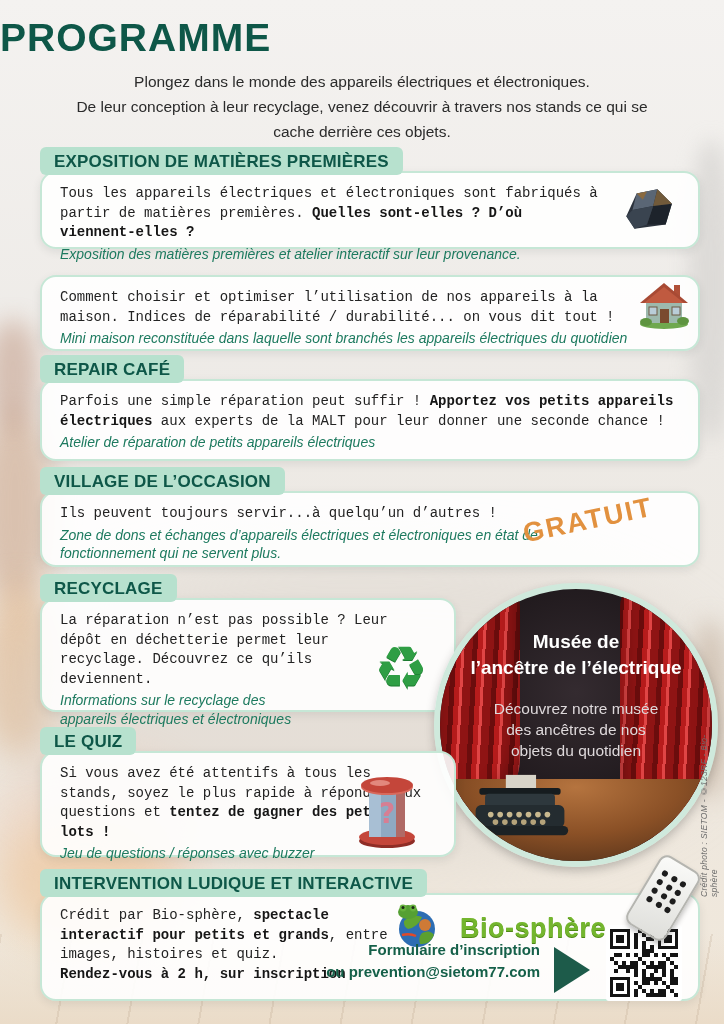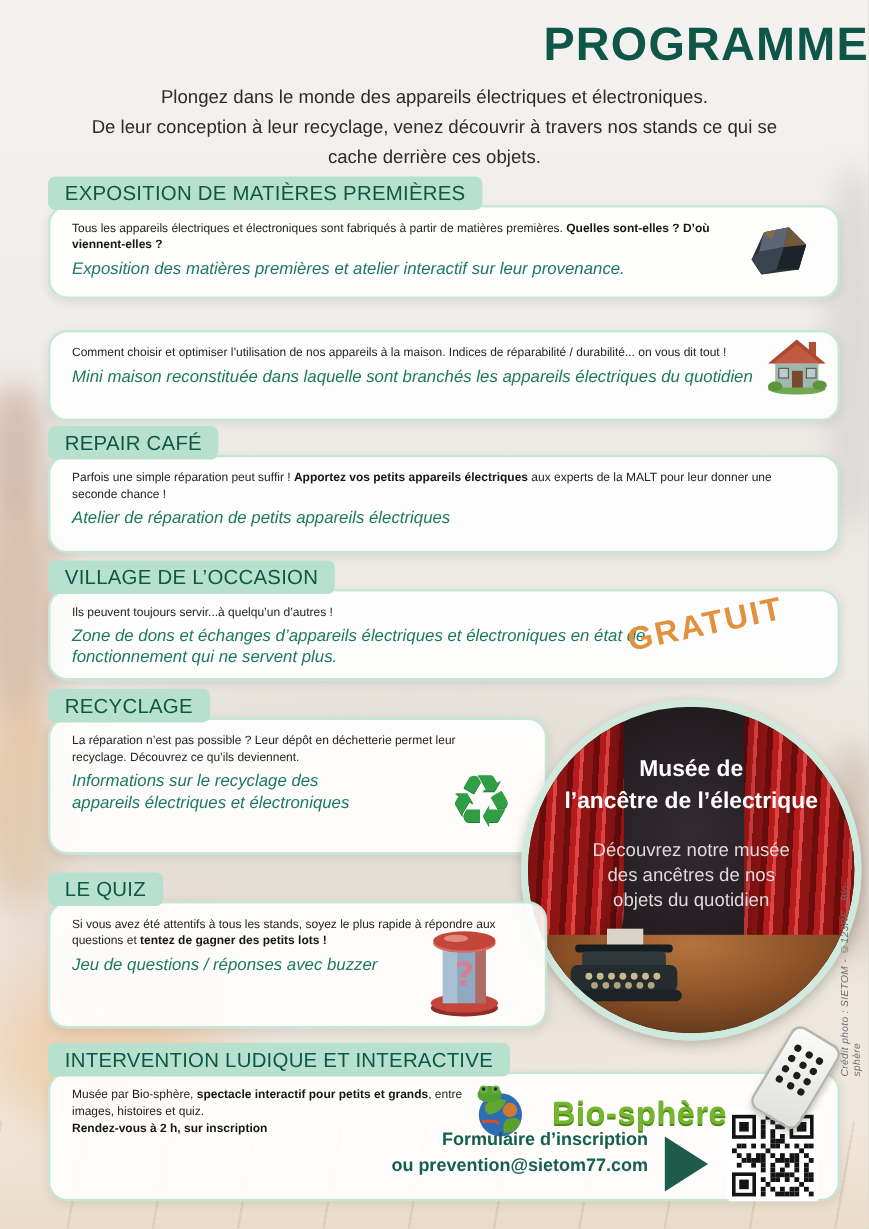--- a/index.html
+++ b/index.html
@@ -21,42 +21,42 @@
   .b7 { left:0px; top:820px; width:170px; height:130px; background:#eec189; filter:blur(22px); opacity:.4; }
   .b8 { left:692px; top:620px; width:36px; height:180px; background:#b9a28c; filter:blur(12px); opacity:.5; }
   .floor {
     position:absolute; left:0; bottom:0; width:724px; height:90px;
     background:
       repeating-linear-gradient(100deg, rgba(170,145,118,.18) 0 2px, transparent 2px 70px),
       linear-gradient(180deg, rgba(238,227,210,.0), rgba(233,217,196,.8));
   }
   
   .title {
-    position:absolute; top:16px; left:0; width:724px; text-align:right;
+    position:absolute; top:16px; left:0; width:724px; text-align:left;
     font-size:39px; font-weight:700; letter-spacing:1px; color:#0e5748;
   }
   .intro {
     position:absolute; top:70px; left:62px; width:600px; text-align:center;
     font-size:15.5px; line-height:1.6; color:#2b2b2b; white-space:pre-line;
   }
   
   .chip {
     position:absolute; left:40px; z-index:3; display:inline-block;
-    background:#b7e1ce; color:#0e5748; font-weight:400; font-size:17px;
+    background:#b7e1ce; color:#0e5748; font-weight:700; font-size:17px;
     padding:6px 14px 5px; border-radius:6px; letter-spacing:.2px; line-height:1;
   }
   .card {
     position:absolute; left:40px; z-index:2;
     background:rgba(255,255,255,.9); border:2px solid #c6e7d6; border-radius:16px;
     box-shadow:0 3px 8px rgba(50,60,55,.10);
     padding:11px 18px;
   }
   .wide { width:660px; }
   .narrow { width:416px; }
-  .body { font-size:10px; color:#232323; line-height:1.4; }
+  .body { font-size:14px; color:#232323; line-height:1.4;font-family:Liberation Mono, monospace; }
   .body strong { color:#161616; }
   .note { font-size:14px; font-style:italic; color:#1d7a5f; line-height:1.32; margin-top:2px; }
   
   .chip-expo { top:147px; } .card-expo { top:171px; height:78px; padding-right:96px; }
   .chip-maison { top:251px; } .card-maison { top:275px; height:76px; }
   .card-maison .body, .card-maison .note { max-width:600px; }
   .chip-repair { top:355px; } .card-repair { top:379px; height:82px; }
   .chip-village { top:467px; } .card-village { top:491px; height:76px; }
   .card-village .body,.card-village .note { max-width:490px; }
   .chip-recyclage { top:574px; } .card-recyclage { top:598px; height:114px; }
@@ -250,21 +250,21 @@
         <ellipse cx="31" cy="10" rx="26" ry="8" fill="#c4463a"></ellipse>
         <ellipse cx="24" cy="8" rx="10" ry="3" fill="#e2897e"></ellipse>
         <text x="31" y="48" text-anchor="middle" font-size="28" font-weight="bold" fill="#d77e93" font-family="DejaVu Sans, sans-serif">?</text>
       </svg>
     </span>
   </div>
 
   <div class="chip chip-interv">INTERVENTION LUDIQUE ET INTERACTIVE</div>
   <div class="card wide card-interv">
     <div class="col-left">
-      <p class="body"><span>Musée par Bio-sphère, </span><strong>spectacle interactif pour petits et grands</strong><span>, entre images, histoires et quiz.</span><br>
+      <p class="body"><span>Crédit par Bio-sphère, </span><strong>spectacle interactif pour petits et grands</strong><span>, entre images, histoires et quiz.</span><br>
       <strong>Rendez-vous à 2 h, sur inscription</strong></p>
     </div>
     <div class="bio-logo">
       <span>
         <svg width="46" height="46" viewBox="0 0 46 46">
           <circle cx="23" cy="26" r="18" fill="#2d6db3"></circle>
           <path d="M10 18 Q18 10 28 14 Q24 24 14 26 Q9 23 10 18Z" fill="#61a630"></path>
           <path d="M28 30 Q36 26 40 32 Q36 42 26 41 Q24 34 28 30Z" fill="#5ba02e"></path>
           <circle cx="31" cy="22" r="6" fill="#e07b28" opacity=".9"></circle>
           <ellipse cx="14" cy="9" rx="10" ry="7" fill="#55a033"></ellipse>

